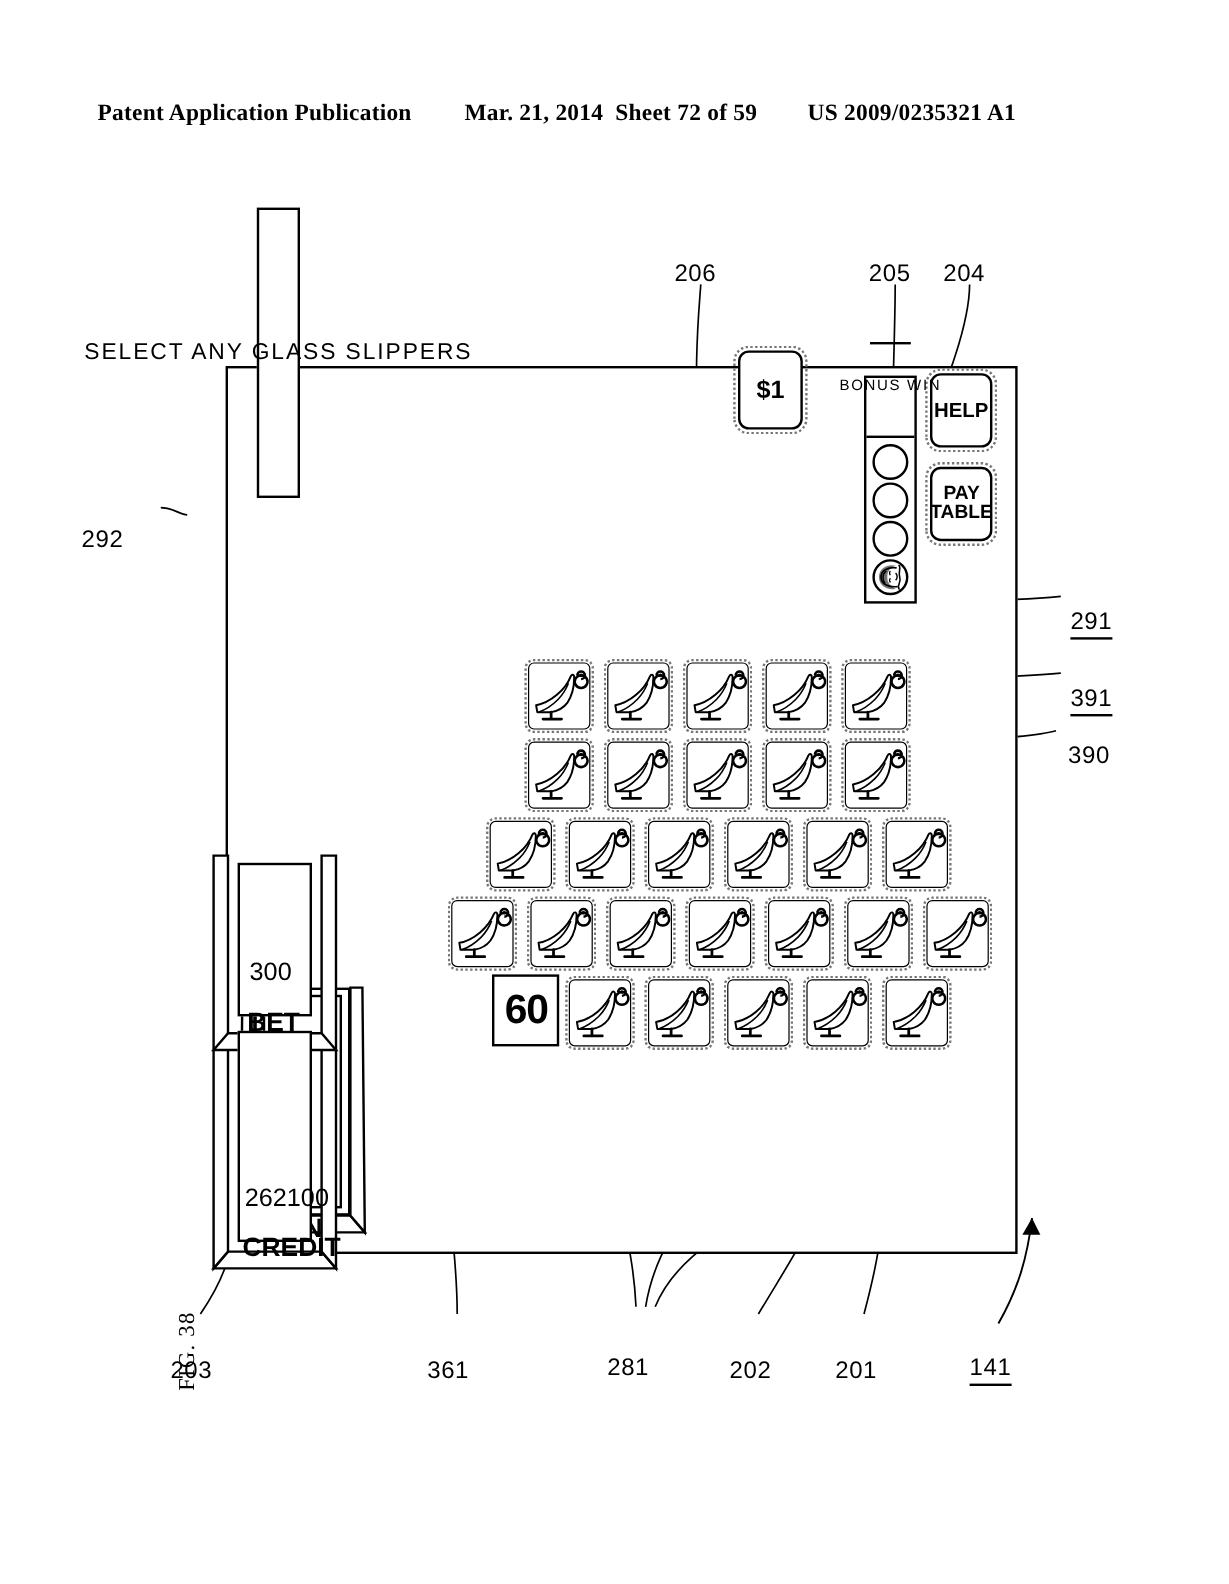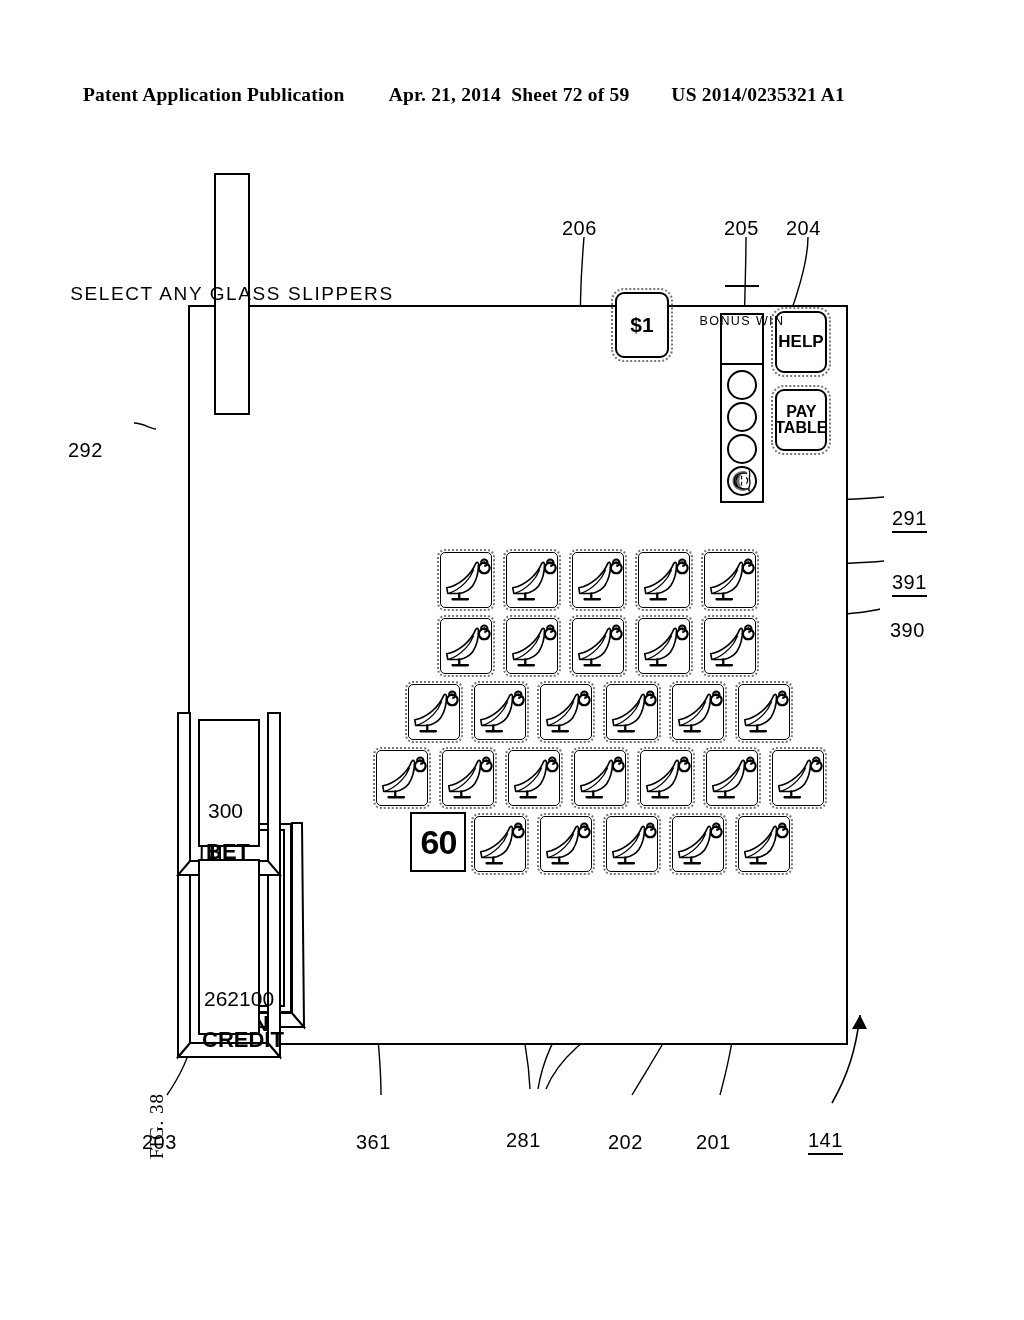--- a/index.html
+++ b/index.html
@@ -105,22 +105,22 @@
   .bonus-lbl span{font-family:"Liberation Sans",sans-serif;font-size:12.5px;
       letter-spacing:1.4px;}
   .bonus-lbl::after{content:"";position:absolute;right:7px;top:3px;bottom:3px;
       width:2px;background:#000;}
 </style>
 </head>
 <body>
 
 <div class="pub-header">
   <span class="hs1">Patent Application Publication</span>
-  <span class="hs2"><span>Apr. 21, 2014</span>&nbsp;&nbsp;<span>Sheet 72 of 59</span></span>
-  <span>US 2014/0235321 A1</span>
+  <span class="hs2"><span>Mar. 21, 2014</span>&nbsp;&nbsp;<span>Sheet 72 of 59</span></span>
+  <span>US 2009/0235321 A1</span>
 </div>
 
 <div class="rot-wrap">
  <div class="canvas">
 
   <div class="fig-label" style="left:6px;top:14px;">FIG. 38</div>
 
   <svg class="leads" viewBox="0 0 1010 760">
 
     <path d="M62 700 C 90 716, 116 724, 150 728" fill="none" stroke="#000" stroke-width="1.6"></path>

